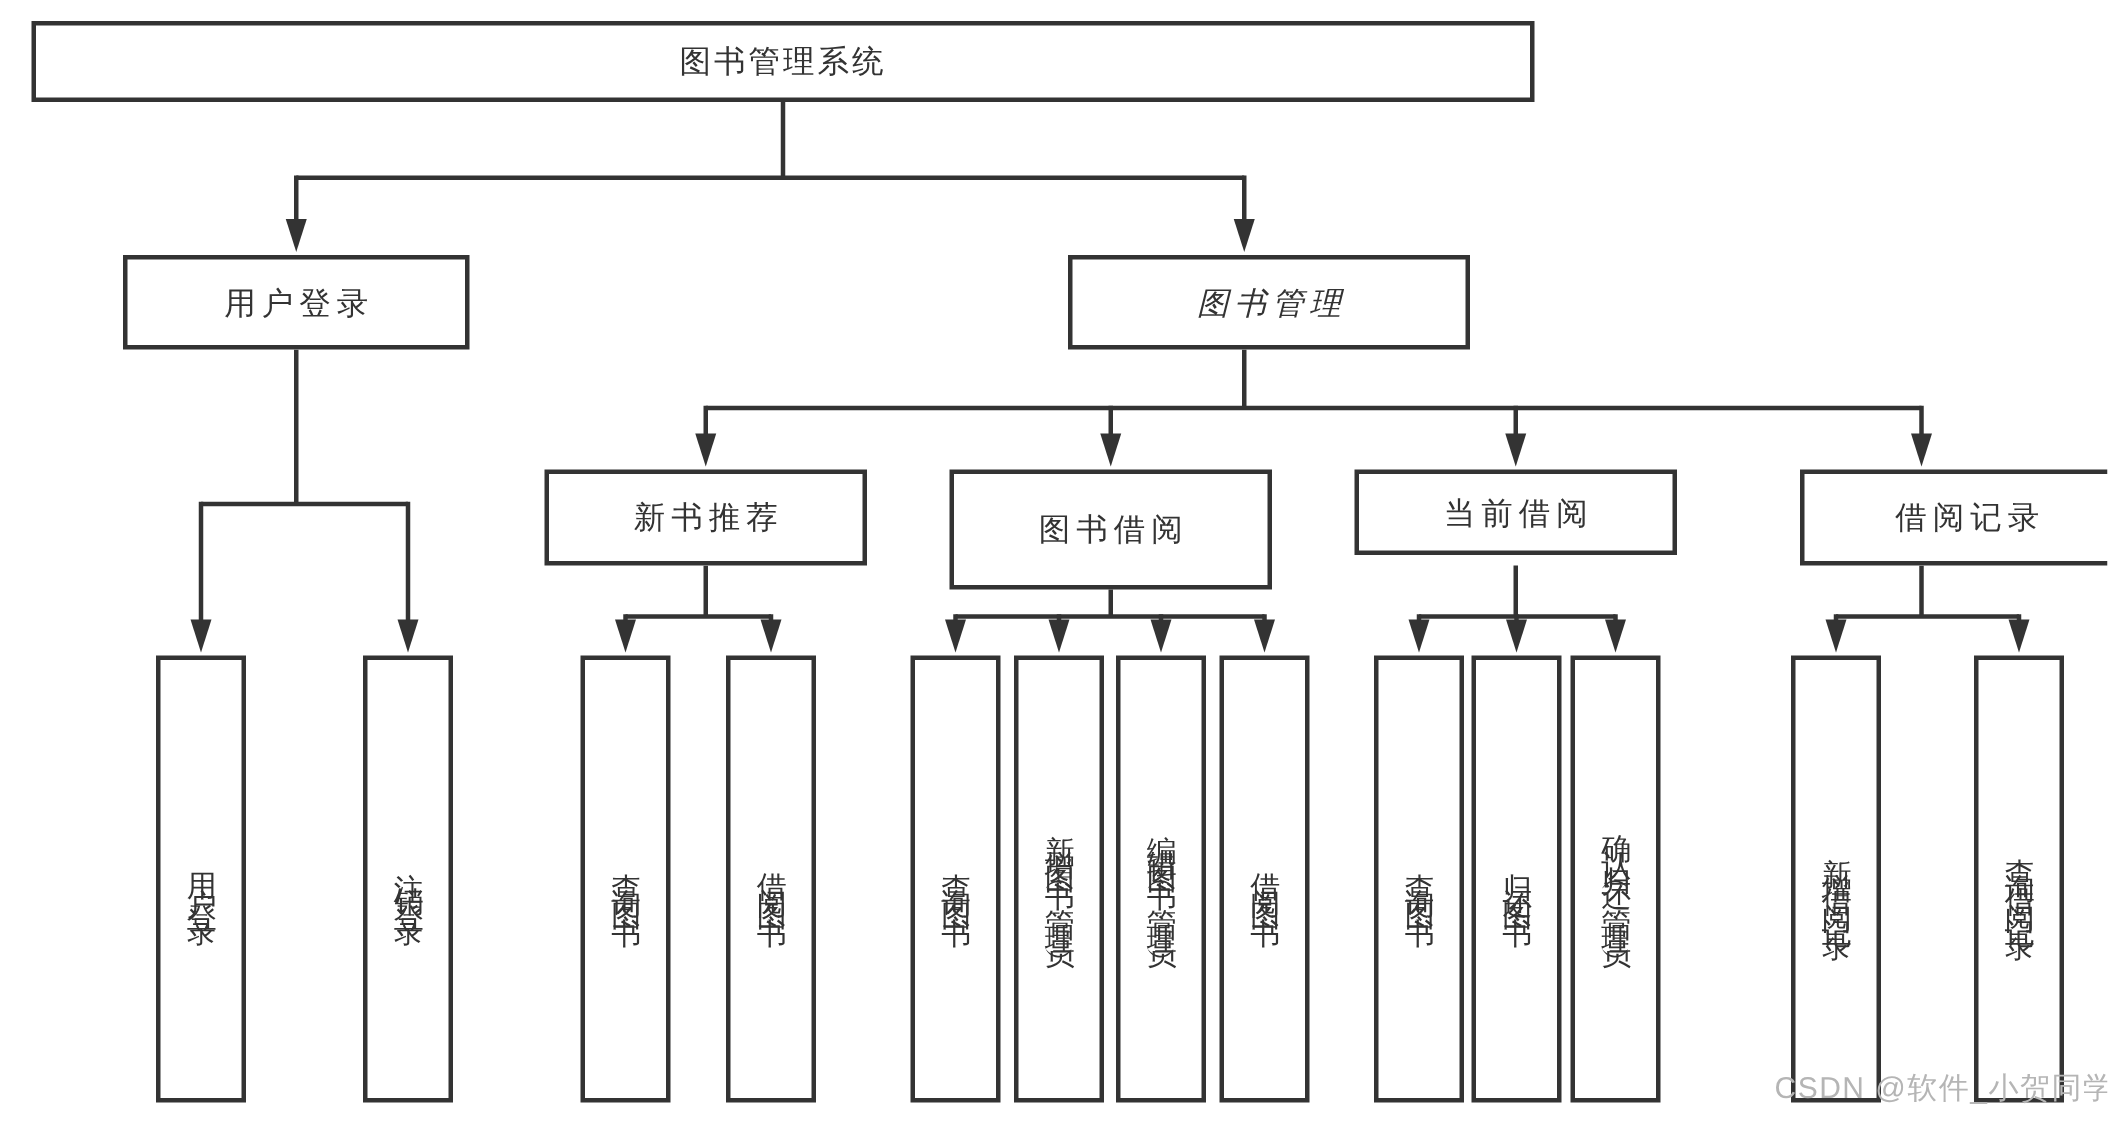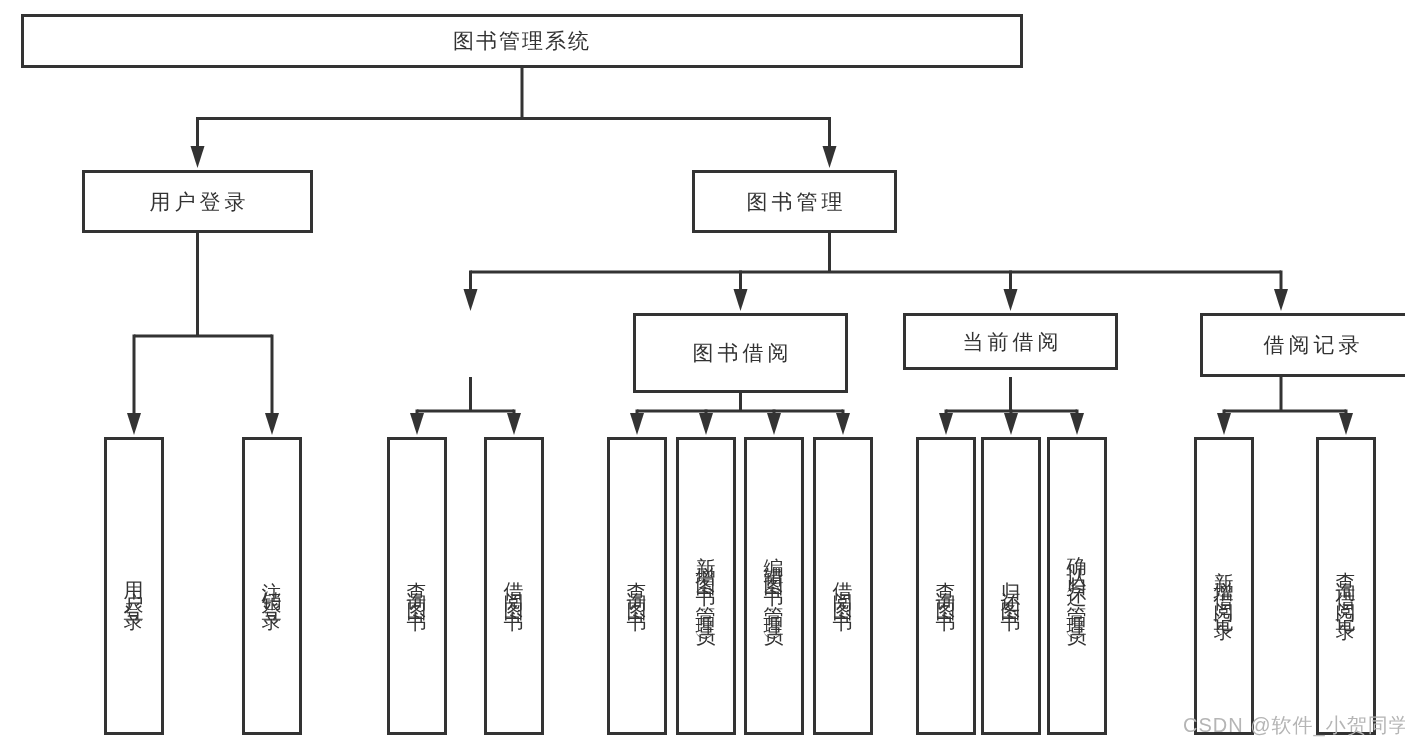--- a/index.html
+++ b/index.html
@@ -134,24 +134,27 @@
     </g>
   </svg>
 
   <div class="node node-root" style="left:21px; top:14px; width:1002px; height:54px;">
     <span>图书管理系统</span>
   </div>
 
   <div class="node node-h" style="left:82px; top:170px; width:231px; height:63px;">
     <span>用户登录</span>
   </div>
-  <div class="node node-h" style="left:692px; top:170px; width:205px; height:63px;">
+  <div class="node node-h" style="left:712px; top:170px; width:268px; height:63px;font-style:italic;">
     <span>图书管理</span>
   </div>
 
+  <div class="node node-h" style="left:363px; top:313px; width:215px; height:64px;">
+    <span>新书推荐</span>
+  </div>
   <div class="node node-h" style="left:633px; top:313px; width:215px; height:80px;">
     <span>图书借阅</span>
   </div>
   <div class="node node-h" style="left:903px; top:313px; width:215px; height:57px;">
     <span>当前借阅</span>
   </div>
   <div class="node node-h" style="left:1172px; top:313px; width:223px; height:64px;margin-left:28px;">
     <span>借阅记录</span>
   </div>
 

